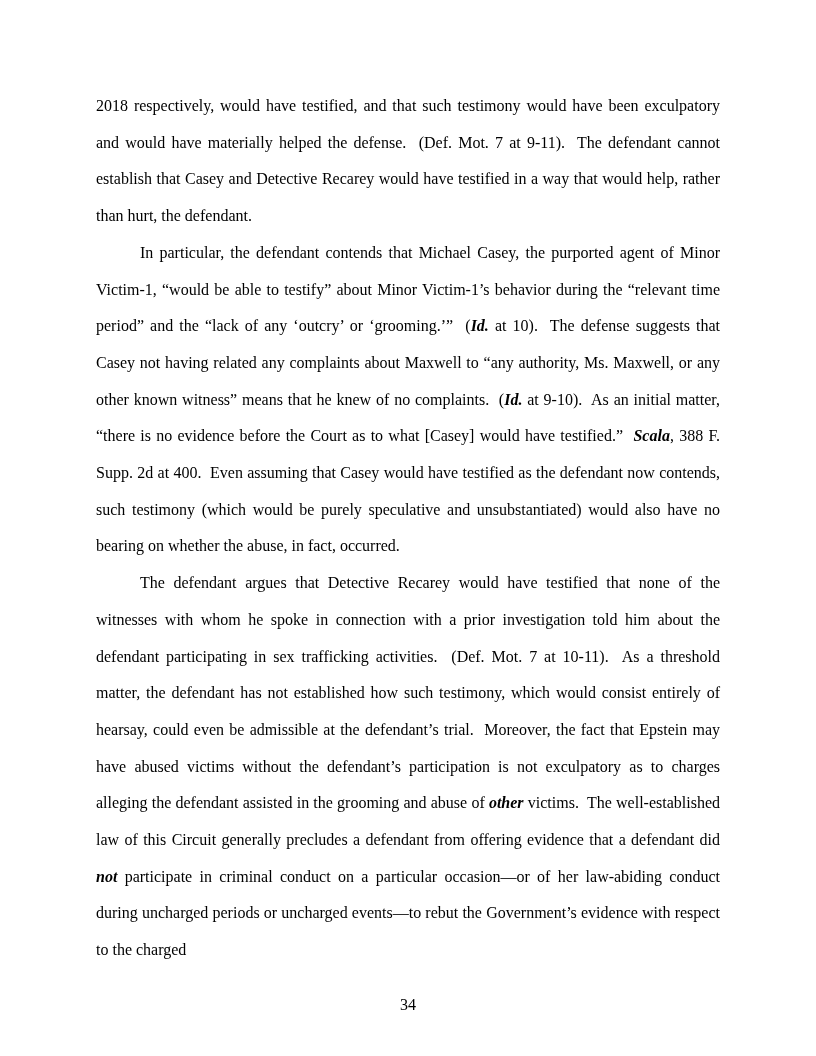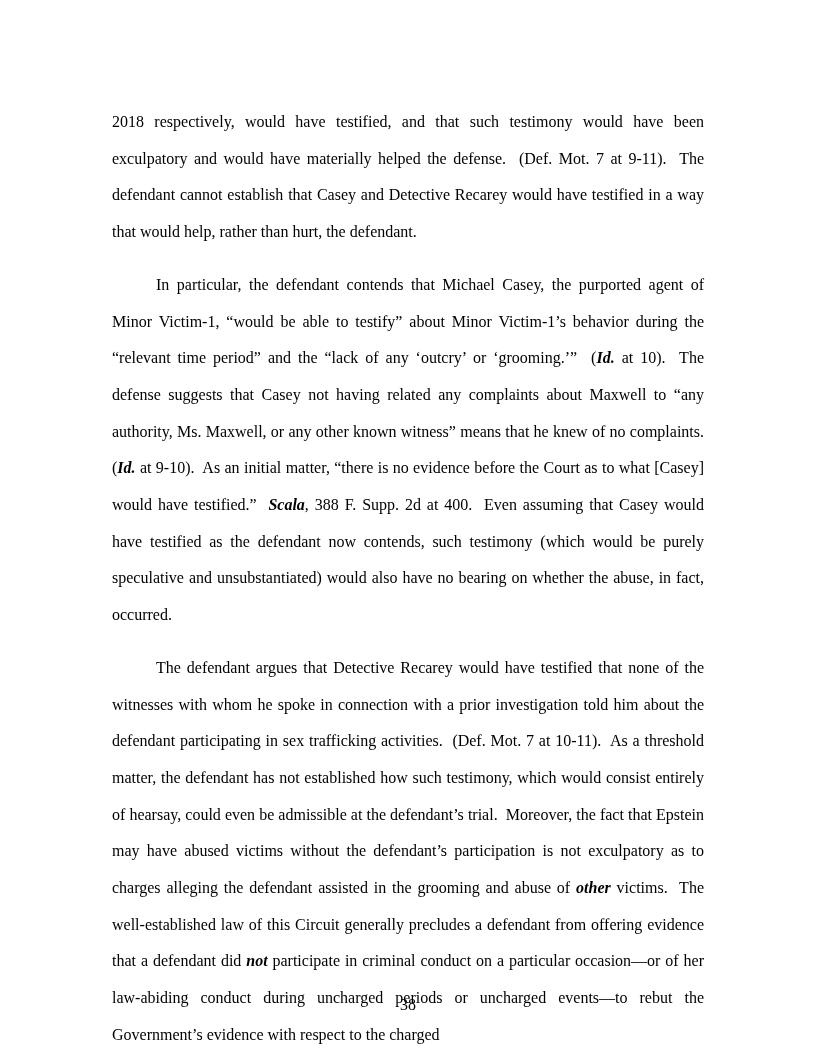--- a/index.html
+++ b/index.html
@@ -21,21 +21,21 @@
     left: 96px;
     top: 88px;
     width: 624px;
     font-size: 16px;
     line-height: 36.7px;
     text-align: justify;
     text-align-last: left;
     white-space: pre-wrap;
   }
   .para {
-    margin: 16px;
+    margin: 0;
     padding: 0;
   }
   .para.indent {
     text-indent: 44px;
   }
   .para em {
     font-style: italic;
     font-weight: bold;
   }
   .footer {
@@ -47,15 +47,15 @@
     font-size: 16px;
     line-height: 20px;
   }
 </style>
 </head>
 <body>
 
 <div class="page">
   <div class="body-text" id="paragraphs"><p class="para"><span>2018 respectively, would have testified, and that such testimony would have been exculpatory and would have materially helped the defense.  (Def. Mot. 7 at 9-11).  The defendant cannot establish that Casey and Detective Recarey would have testified in a way that would help, rather than hurt, the defendant.</span></p><p class="para indent"><span>In particular, the defendant contends that Michael Casey, the purported agent of Minor Victim-1, “would be able to testify” about Minor Victim-1’s behavior during the “relevant time period” and the “lack of any ‘outcry’ or ‘grooming.’”  (</span><em>Id.</em><span> at 10).  The defense suggests that Casey not having related any complaints about Maxwell to “any authority, Ms. Maxwell, or any other known witness” means that he knew of no complaints.  (</span><em>Id.</em><span> at 9-10).  As an initial matter, “there is no evidence before the Court as to what [Casey] would have testified.”  </span><em>Scala</em><span>, 388 F. Supp. 2d at 400.  Even assuming that Casey would have testified as the defendant now contends, such testimony (which would be purely speculative and unsubstantiated) would also have no bearing on whether the abuse, in fact, occurred.</span></p><p class="para indent"><span>The defendant argues that Detective Recarey would have testified that none of the witnesses with whom he spoke in connection with a prior investigation told him about the defendant participating in sex trafficking activities.  (Def. Mot. 7 at 10-11).  As a threshold matter, the defendant has not established how such testimony, which would consist entirely of hearsay, could even be admissible at the defendant’s trial.  Moreover, the fact that Epstein may have abused victims without the defendant’s participation is not exculpatory as to charges alleging the defendant assisted in the grooming and abuse of </span><em>other</em><span> victims.  The well-established law of this Circuit generally precludes a defendant from offering evidence that a defendant did </span><em>not</em><span> participate in criminal conduct on a particular occasion—or of her law-abiding conduct during uncharged periods or uncharged events—to rebut the Government’s evidence with respect to the charged</span></p></div>
   <div class="footer">
-    <span>38</span>
+    <span>34</span>
   </div>
 </div>
 
 </body></html>

